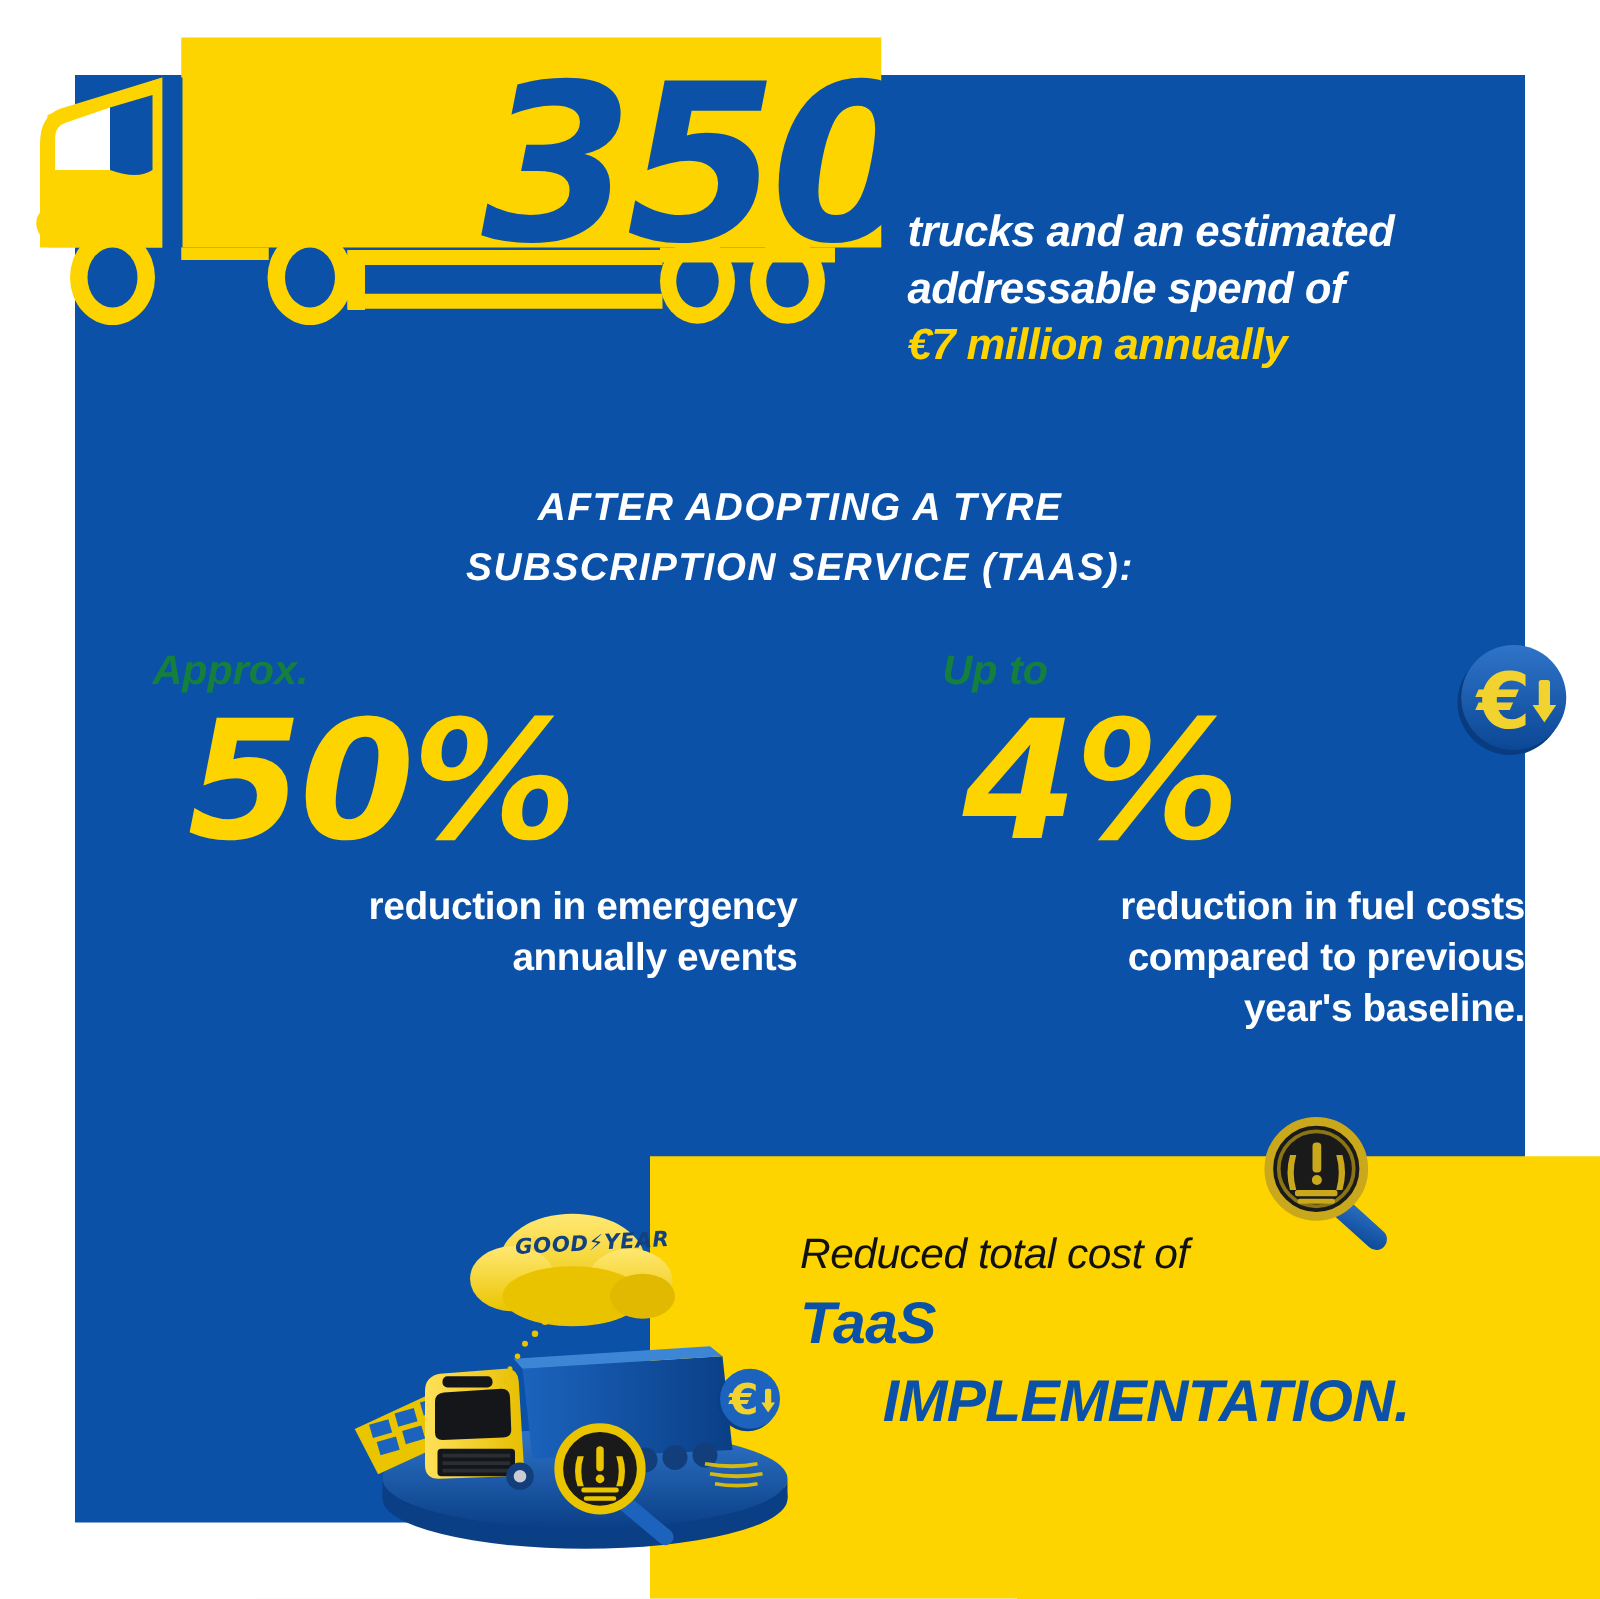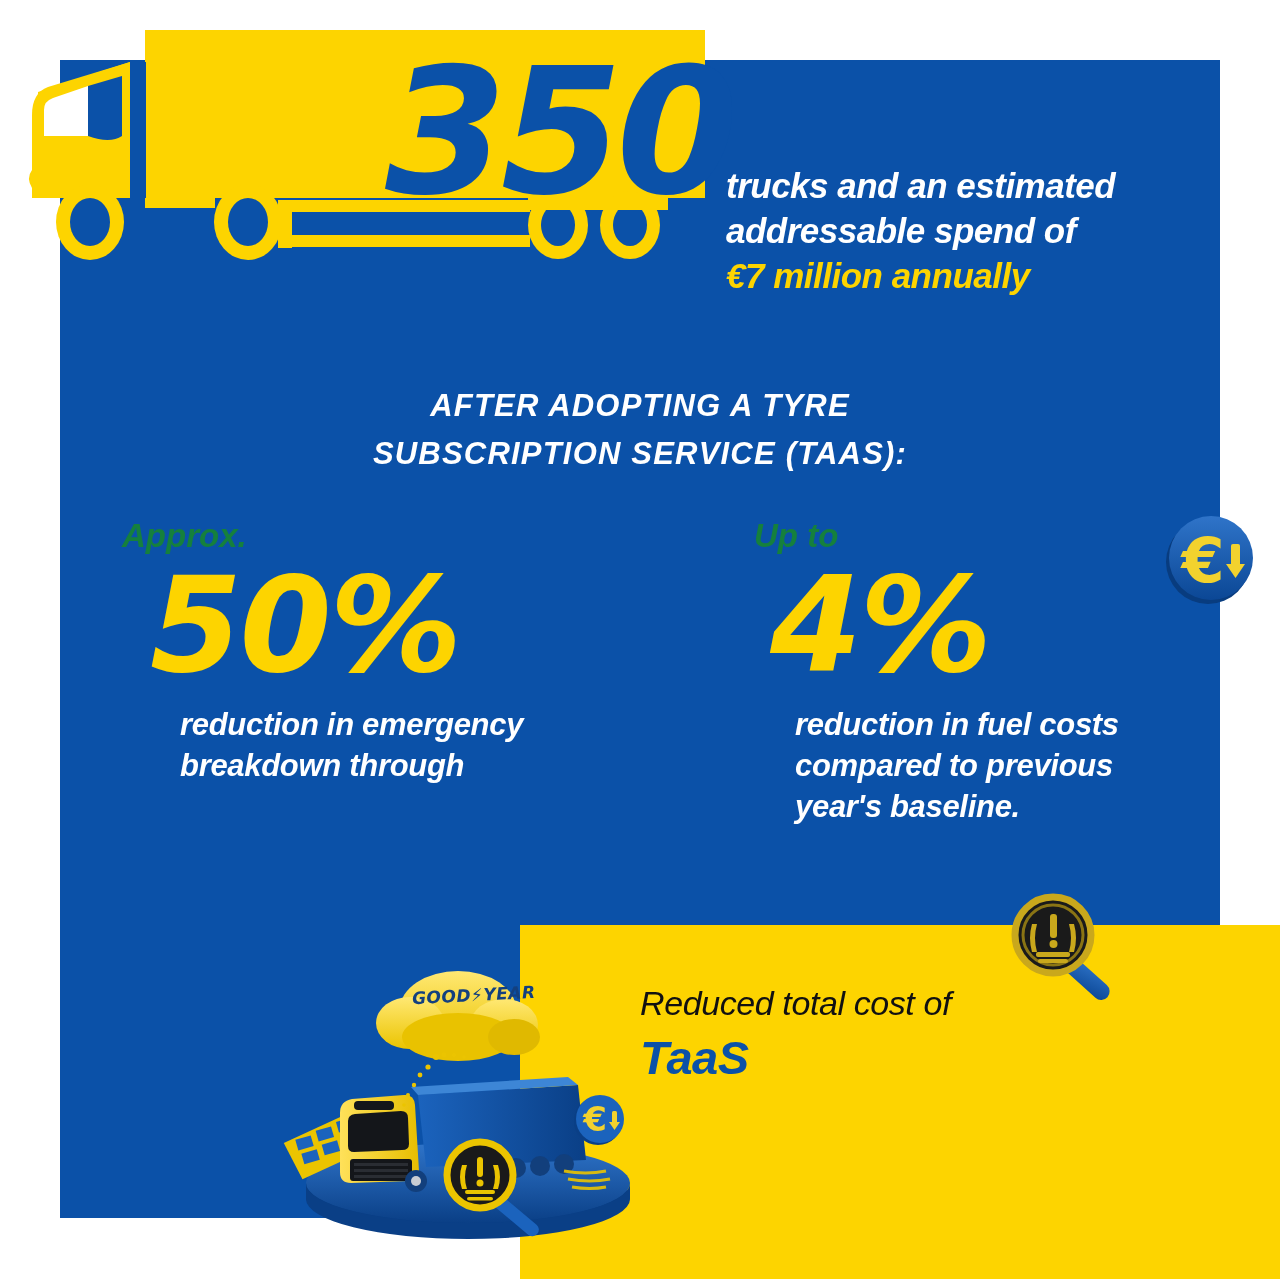--- a/index.html
+++ b/index.html
@@ -55,22 +55,22 @@
     font-size:33px;font-weight:bold;font-style:italic;line-height:40px;
     color:#15803d;
   }
   .stat .figure{
     color:#FDD400;
     font-family:"DejaVu Sans","Liberation Sans",sans-serif;
     font-size:132px;font-weight:bold;font-style:italic;
     line-height:138px;letter-spacing:-2px;white-space:nowrap;
   }
   .stat .caption{
-    font-size:31px;font-weight:bold;font-style:italic;line-height:41px;
-    color:#ffffff;letter-spacing:-0.3px;
+    font-size:31px;font-weight:bold;line-height:41px;
+    color:#ffffff;letter-spacing:-0.3px;text-align:right;
   }
 
   #stat-breakdown{left:118px;top:516px;width:520px;}
   #stat-breakdown .eyebrow{padding-left:4px;}
   #stat-breakdown .figure{padding-left:32px;}
   #stat-breakdown .caption{padding-left:62px;padding-top:10px;}
 
   #stat-fuel{left:750px;top:516px;width:470px;}
   #stat-fuel .eyebrow{padding-left:4px;}
   #stat-fuel .figure{padding-left:20px;}
@@ -162,21 +162,21 @@
   <div class="section-heading">
     <div>AFTER ADOPTING A TYRE</div>
     <div>SUBSCRIPTION SERVICE (TAAS):</div>
   </div>
 
   <div class="stat" id="stat-breakdown">
     <div class="eyebrow">Approx.</div>
     <div class="figure">50%</div>
     <div class="caption">
       <div>reduction in emergency</div>
-      <div>breakdown through</div>
+      <div>annually events</div>
     </div>
   </div>
 
   <div class="stat" id="stat-fuel">
     <div class="eyebrow">Up to</div>
     <div class="figure">4%</div>
     <div class="caption">
       <div>reduction in fuel costs</div>
       <div>compared to previous</div>
       <div>year's baseline.</div>
@@ -333,15 +333,16 @@
     </svg>
   </div>
 
   <div class="gy-wordmark">GOOD⚡YEAR</div>
 
   <div class="closing">
     <div class="lead">
       <div>Reduced total cost of</div>
     </div>
     <div class="taas">TaaS</div>
+    <div class="impl">IMPLEMENTATION.</div>
   </div>
 
 </div>
 
 </body></html>

